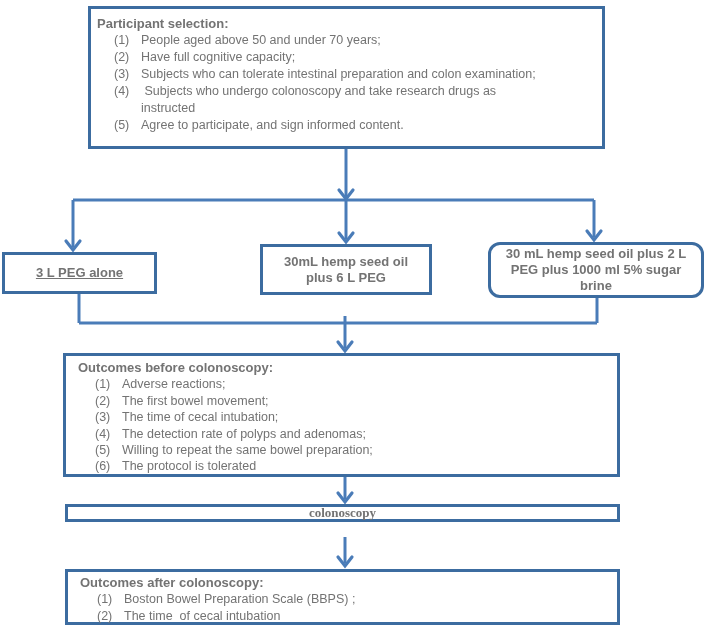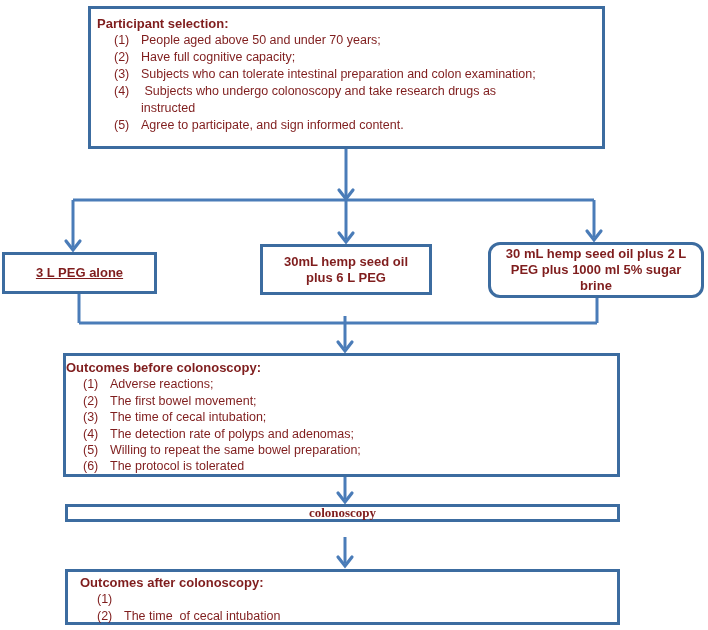--- a/index.html
+++ b/index.html
@@ -18,31 +18,31 @@
   .row .txt{white-space:pre-wrap;}
   .tight .row, .tight .box-title{line-height:16.4px;}
   .armbox{
     display:flex;align-items:center;justify-content:center;text-align:center;
     font-weight:bold;font-size:13px;line-height:16px;white-space:pre-line;
   }
   #participant-box{left:88px;top:6px;width:517px;height:143px;padding:6px 8px 0 6px;}
   #arm1-box{left:2px;top:252px;width:155px;height:42px;text-decoration:underline;}
   #arm2-box{left:260px;top:244px;width:172px;height:51px;}
   #arm3-box{left:488px;top:242px;width:216px;height:56px;border-radius:12px;}
-  #before-box{left:63px;top:353px;width:557px;height:124px;padding:4px 8px 0 0;}
+  #before-box{left:63px;top:353px;width:557px;height:124px;padding:4px 8px 0 12px;}
   #colonoscopy-box{left:65px;top:504px;width:555px;height:18px;font-family:Liberation Serif, serif;}
   #after-box{left:65px;top:569px;width:555px;height:56px;padding:3px 17px 0 12px;}
   #connectors{position:absolute;left:0;top:0;pointer-events:none;}
   #connectors path{stroke:var(--connector,#4A7CB8);stroke-width:3;fill:none;}
   #connectors path.head{stroke-width:3.2;stroke-linecap:round;stroke-linejoin:miter;}
 </style>
 </head>
 <body>
 
-<div id="canvas" style="color: #7f1d1d;">
+<div id="canvas" style="color: #737373;">
 
   <svg id="connectors" width="708" height="630" viewBox="0 0 708 630">
     <path d="M346,149 L346,197"></path>
     <path d="M73,200 L594,200"></path>
     <path class="head" d="M339,190 L346,199 L353,190"></path>
     <path d="M73,200 L73,247"></path>
     <path class="head" d="M66,241 L73,250 L80,241"></path>
     <path d="M346,200 L346,239"></path>
     <path class="head" d="M339,233 L346,242 L353,233"></path>
     <path d="M594,200 L594,237"></path>
@@ -130,20 +130,21 @@
 
   <div class="box armbox" id="colonoscopy-box">
     <span>colonoscopy</span>
   </div>
 
   <div class="box tight" id="after-box">
     <div class="box-title">Outcomes after colonoscopy:</div>
     <div class="list">
       <div class="row">
         <span class="num">(1)</span>
+        <span class="txt">Boston Bowel Preparation Scale (BBPS) ;</span>
       </div>
       <div class="row">
         <span class="num">(2)</span>
         <span class="txt">The time  of cecal intubation</span>
       </div>
     </div>
   </div>
 
 </div>
 

